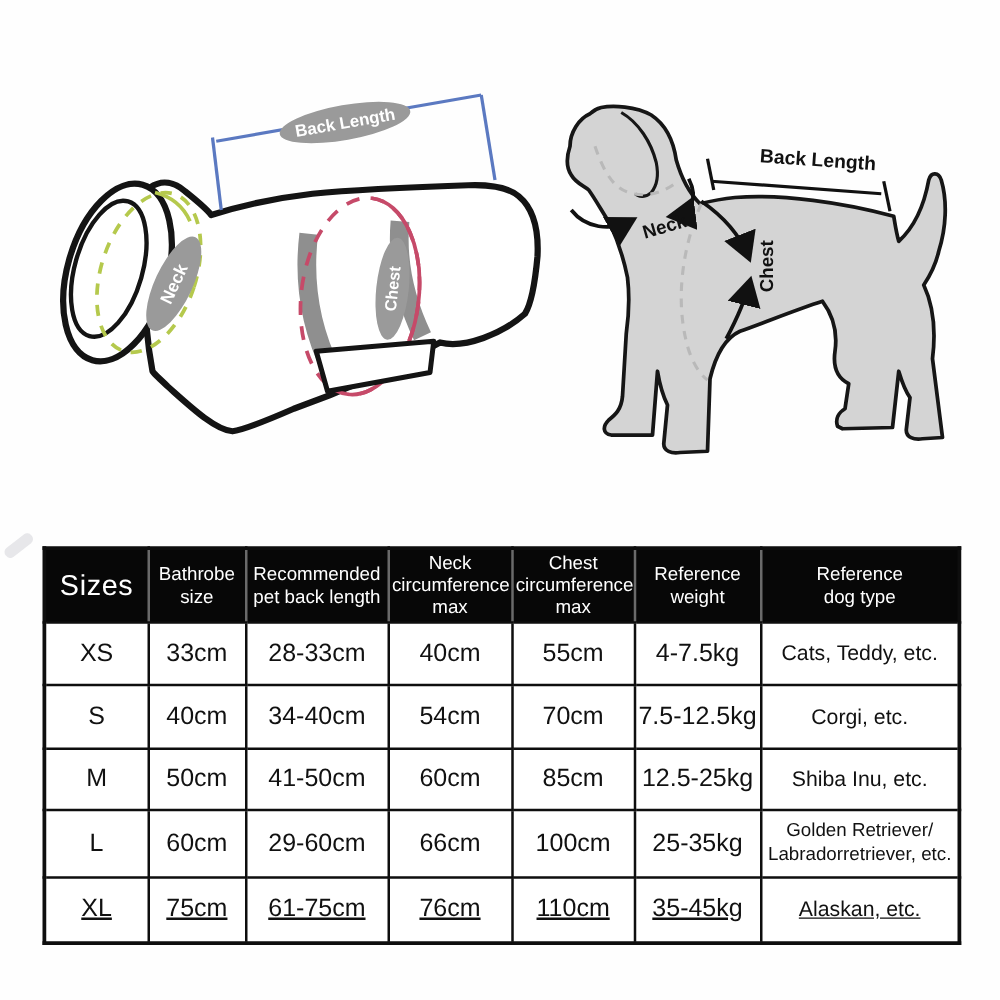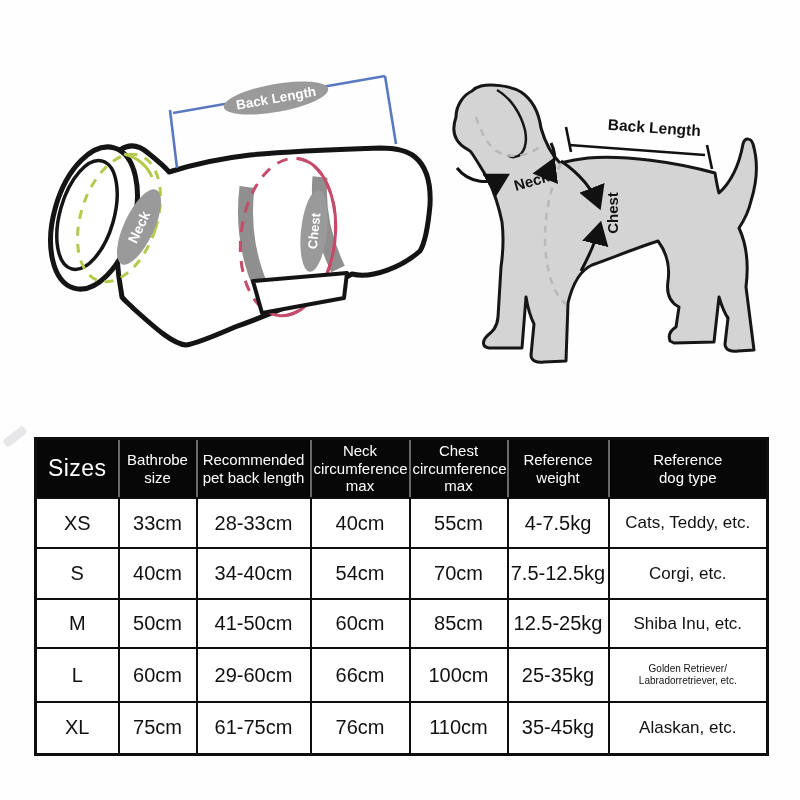--- a/index.html
+++ b/index.html
@@ -23,27 +23,27 @@
     font-size:15px;line-height:1.18;white-space:pre-line;text-align:center;vertical-align:middle;
     padding:2px;
   }
   .size-table th.sizes-head{font-size:23px;letter-spacing:.5px;}
   .size-table td{
     border:2px solid #0e0e0e;text-align:center;vertical-align:middle;
     font-size:20px;padding:2px;white-space:pre-line;
   }
   .size-table td.size-col{font-size:20px;}
   .size-table td.dog-col{font-size:17px;}
-  .size-table td.dog-col.small{font-size:10px;line-height:1.25;}
+  .size-table td.dog-col.small{font-size:15px;line-height:1.25;}
   .size-table tr.hrow{height:50px;}
   .size-table tr.r0{height:50px;}
   .size-table tr.r1{height:51px;}
   .size-table tr.r2{height:49px;}
   .size-table tr.r3{height:54px;}
-  .size-table tr.r4{height:52px;}
+  .size-table tr.r4{height:52px;text-decoration:underline;}
 
   .edge-artifact{
     position:absolute;left:2px;top:432px;width:26px;height:9px;background:#d3d3d8;
     transform:rotate(-38deg);opacity:.55;border-radius:4px;
   }
 </style>
 </head>
 <body>
 
 <div class="canvas">

